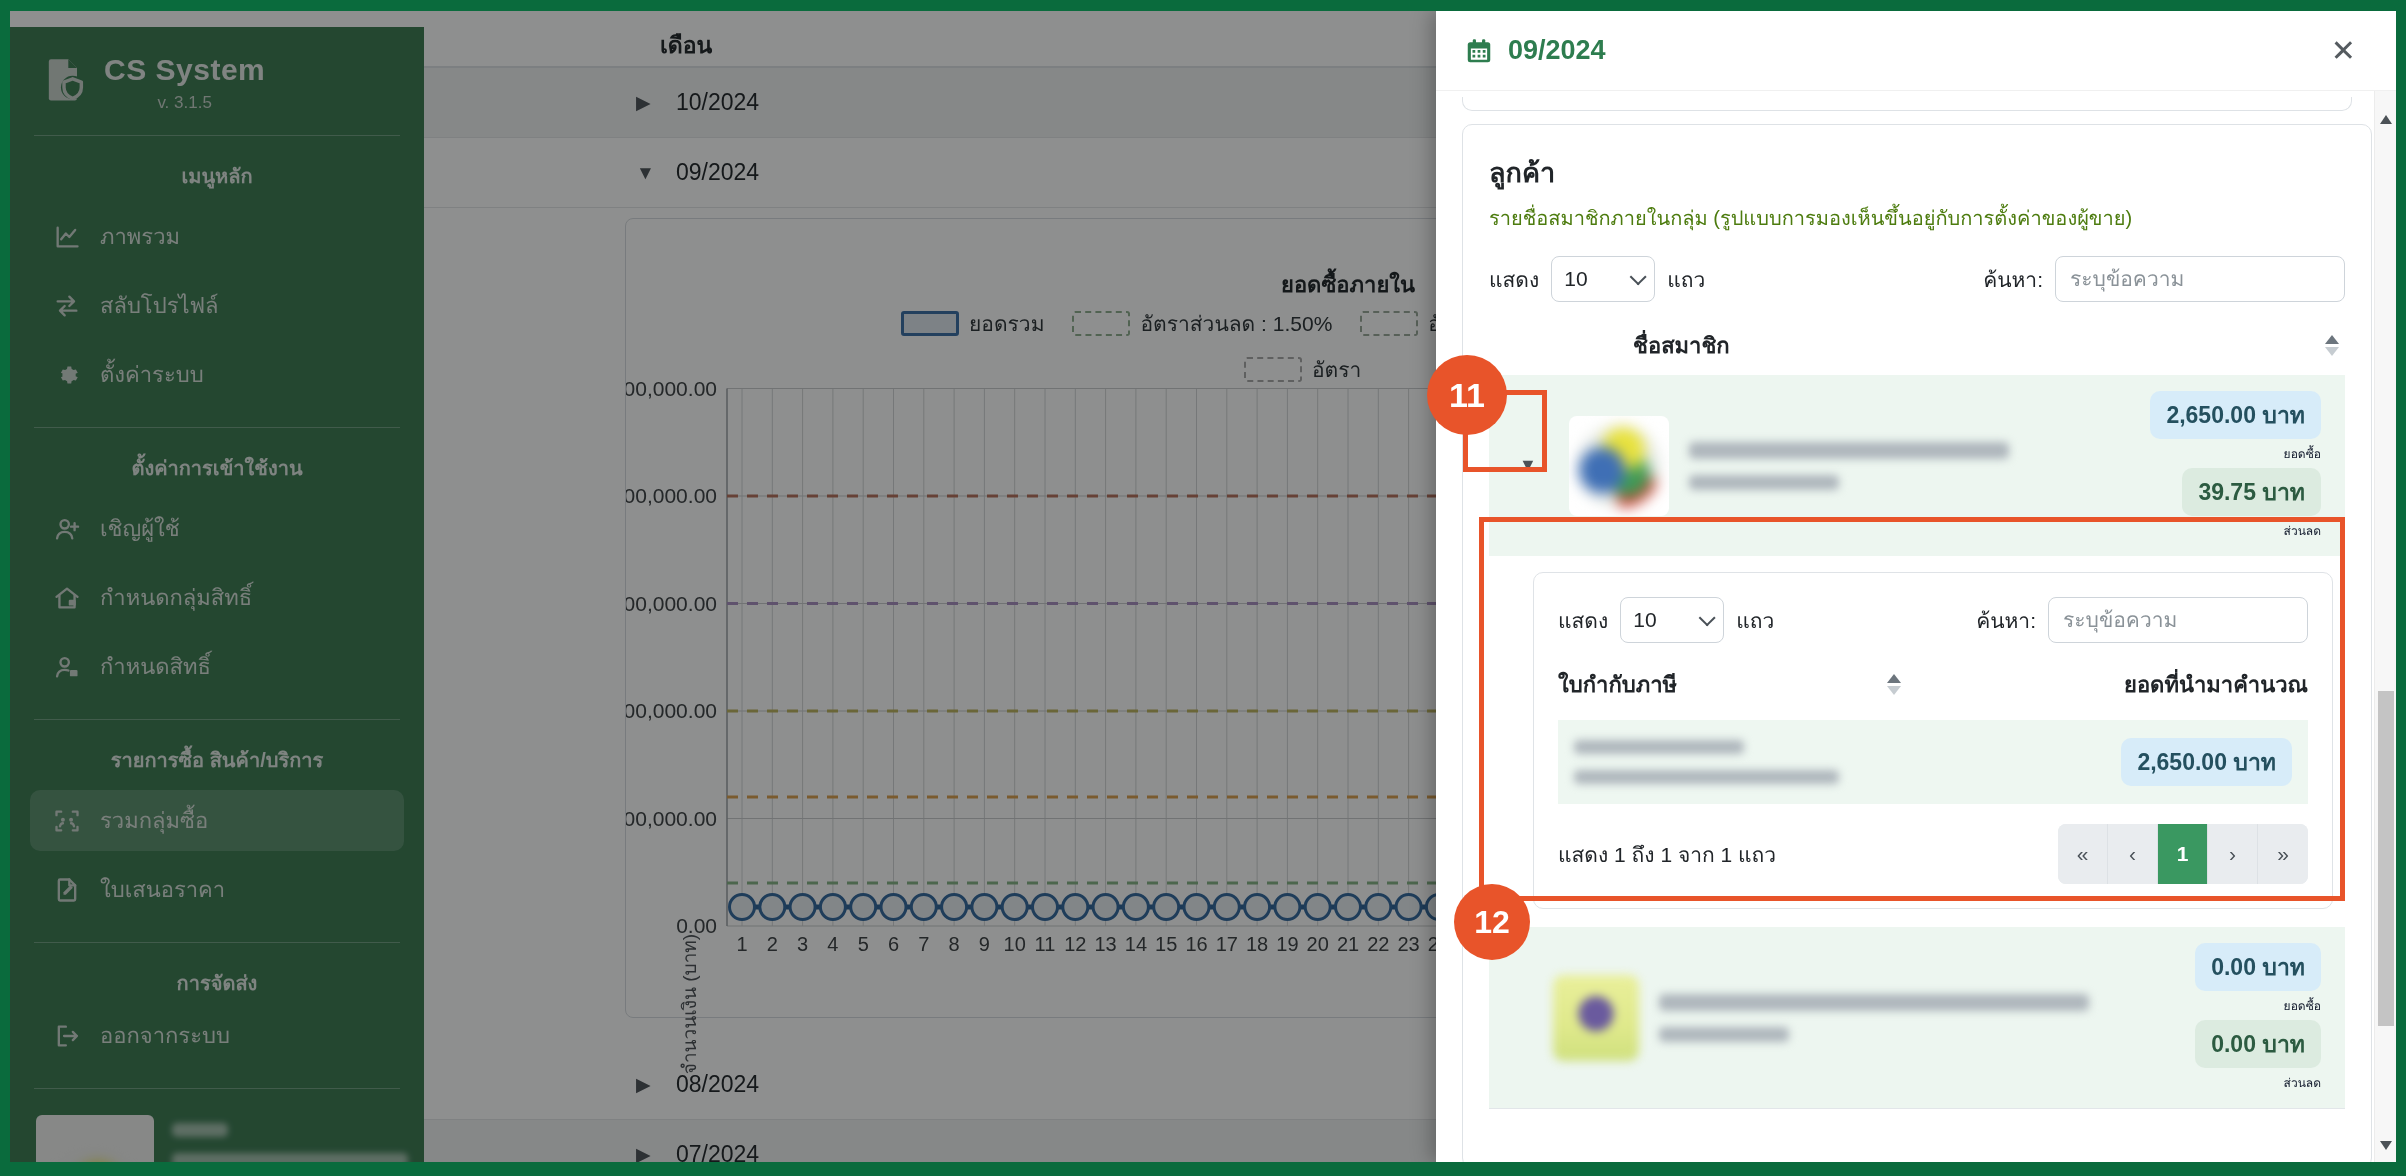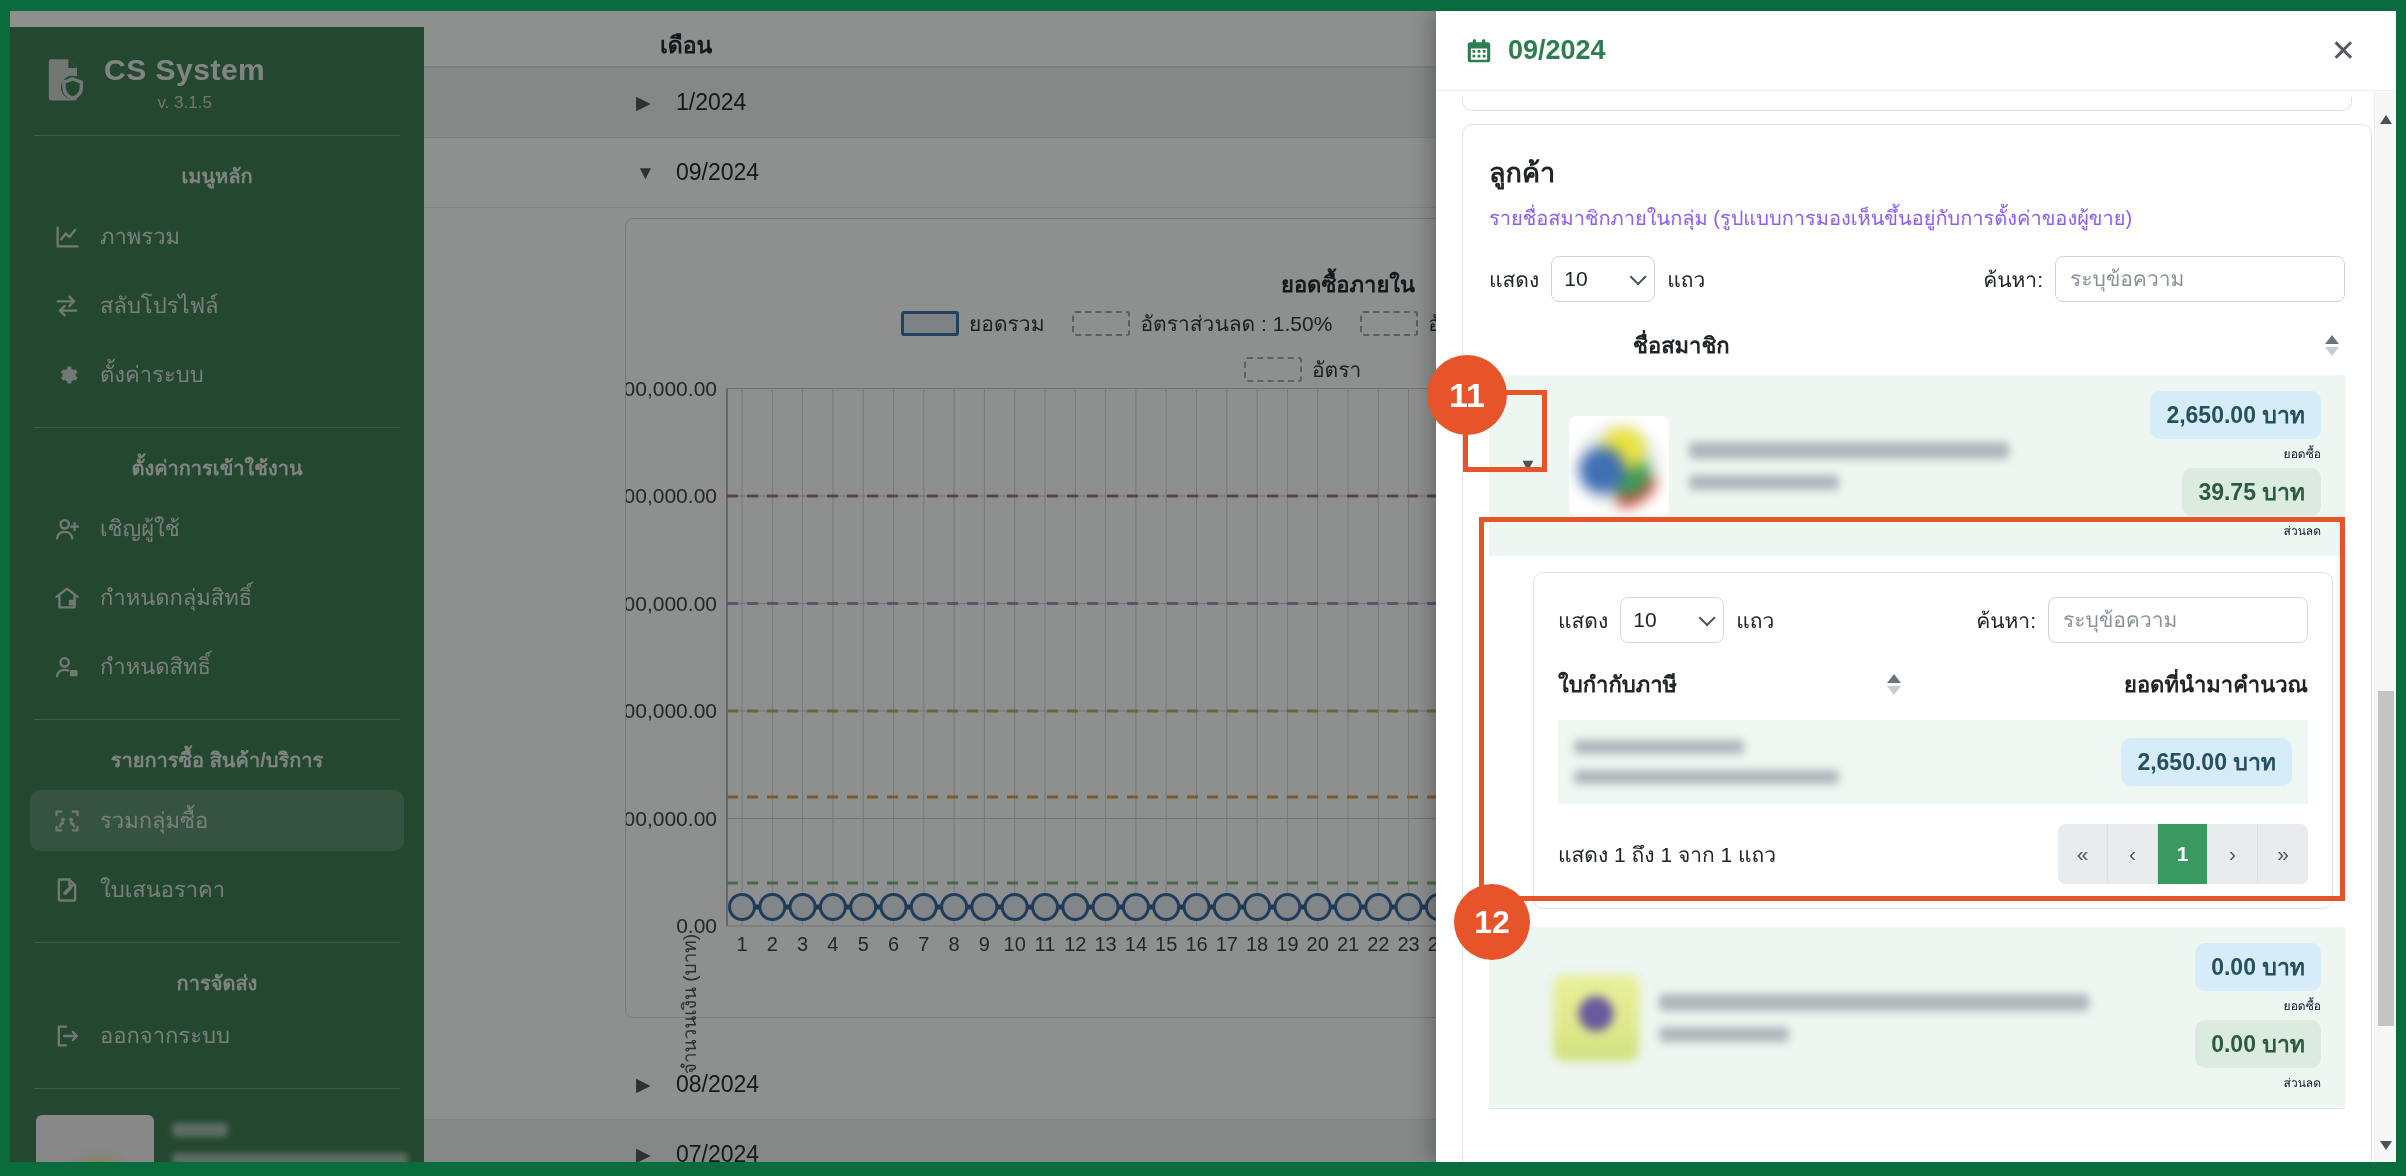--- a/index.html
+++ b/index.html
@@ -61,21 +61,21 @@
   .panel { position:absolute; left:1426px; top:0; width:960px; height:1151px; background:#fff; z-index:60; box-shadow:-6px 0 18px rgba(0,0,0,.25); }
   .panel-header { height:80px; display:flex; align-items:center; padding:0 40px 0 28px; border-bottom:1px solid #f0f0f0; }
   .panel-title { display:flex; align-items:center; gap:14px; font-size:27px; font-weight:bold; color:#2e7d4f; }
   .cal-icon svg { width:30px; height:30px; display:block; }
   .panel-close { margin-left:auto; font-size:30px; color:#555b60; cursor:pointer; line-height:1; }
   .panel-body { position:absolute; left:0; top:80px; right:0; bottom:0; overflow:hidden; background:#fff; }
   .ghost-card { margin:6px 44px 0 26px; height:14px; border:1px solid #dee2e6; border-top:none; border-radius:0 0 10px 10px; }
 
   .cust-card { position:relative; margin:13px 0 0 26px; width:910px; border:1px solid #dee2e6; border-radius:10px; padding:26px; background:#fff; }
   .cust-title { font-size:27px; font-weight:bold; color:#212529; }
-  .cust-sub { font-size:20px; color:#8b5cf6; margin-top:8px; }
+  .cust-sub { font-size:20px; color:#4d7c0f; margin-top:8px; }
   .controls { display:flex; align-items:center; margin-top:22px; font-size:21px; color:#212529; }
   .controls .grow { flex:1; }
   .select-box { display:inline-flex; align-items:center; justify-content:space-between; width:104px; height:46px; border:1px solid #ced4da; border-radius:8px; padding:0 12px; margin:0 12px; font-size:21px; color:#212529; background:#fff; cursor:pointer; }
   .chev { width:12px; height:12px; border-right:2px solid #495057; border-bottom:2px solid #495057; transform:rotate(45deg) translateY(-3px); }
   .search-lbl { margin-right:12px; }
   .search-input { width:290px; height:46px; border:1px solid #ced4da; border-radius:8px; padding:0 14px; font-size:21px; color:#212529; font-family:inherit; }
   .search-input::placeholder { color:#8a9298; }
 
   .member-head { display:flex; align-items:center; margin-top:26px; padding:0 6px 12px 144px;font-family:Liberation Serif, serif; }
   .member-head .mh-label { font-size:22px; font-weight:bold; color:#212529; }
@@ -266,21 +266,21 @@
       </div>
     </aside>
 
     <main class="main">
       <div class="table-head">
         <span>เดือน</span>
       </div>
 
       <div class="mrow striped">
         <span class="caret">▶</span>
-        <span class="mlabel">1/2024</span>
+        <span class="mlabel">10/2024</span>
       </div>
       <div class="mrow">
         <span class="caret">▼</span>
         <span class="mlabel">09/2024</span>
       </div>
 
       <div class="expand-area">
         <div class="chart-card">
           <div class="chart-title">ยอดซื้อภายใน</div>
           <div id="legend-row1" class="legend-row">

